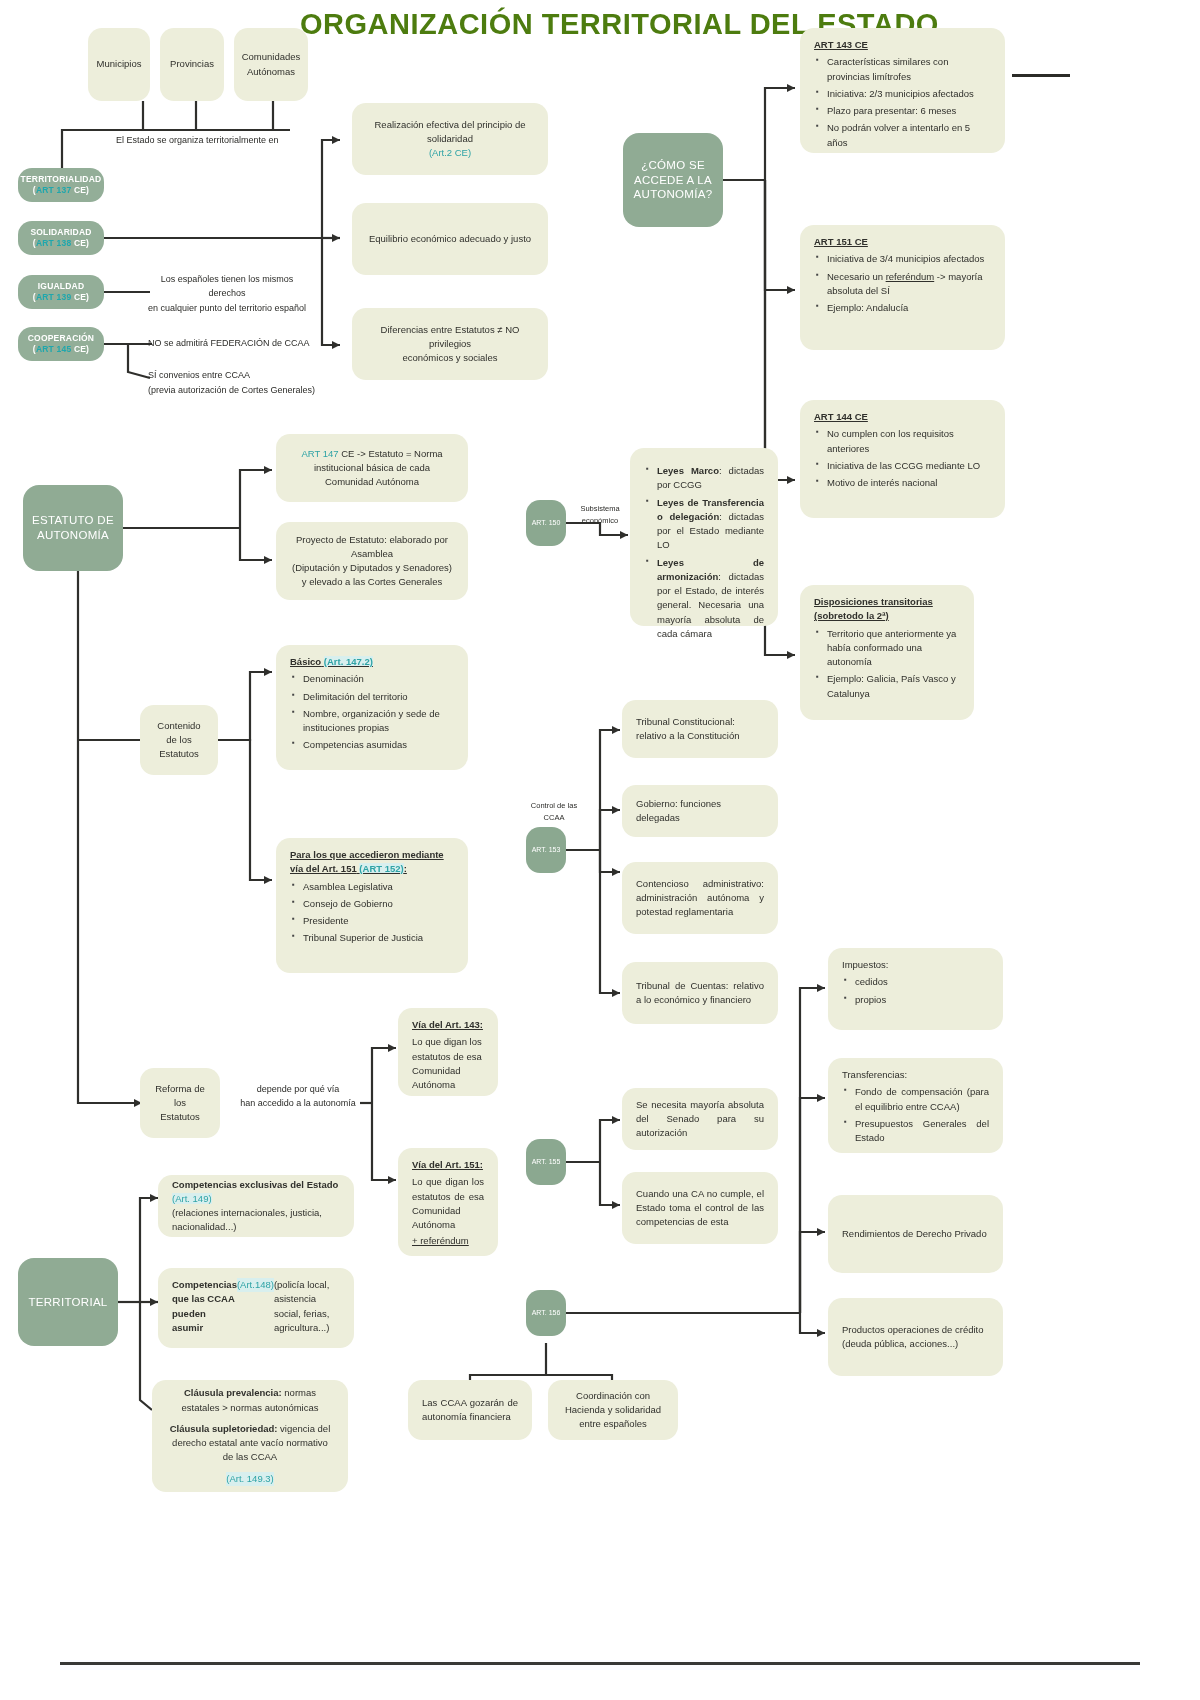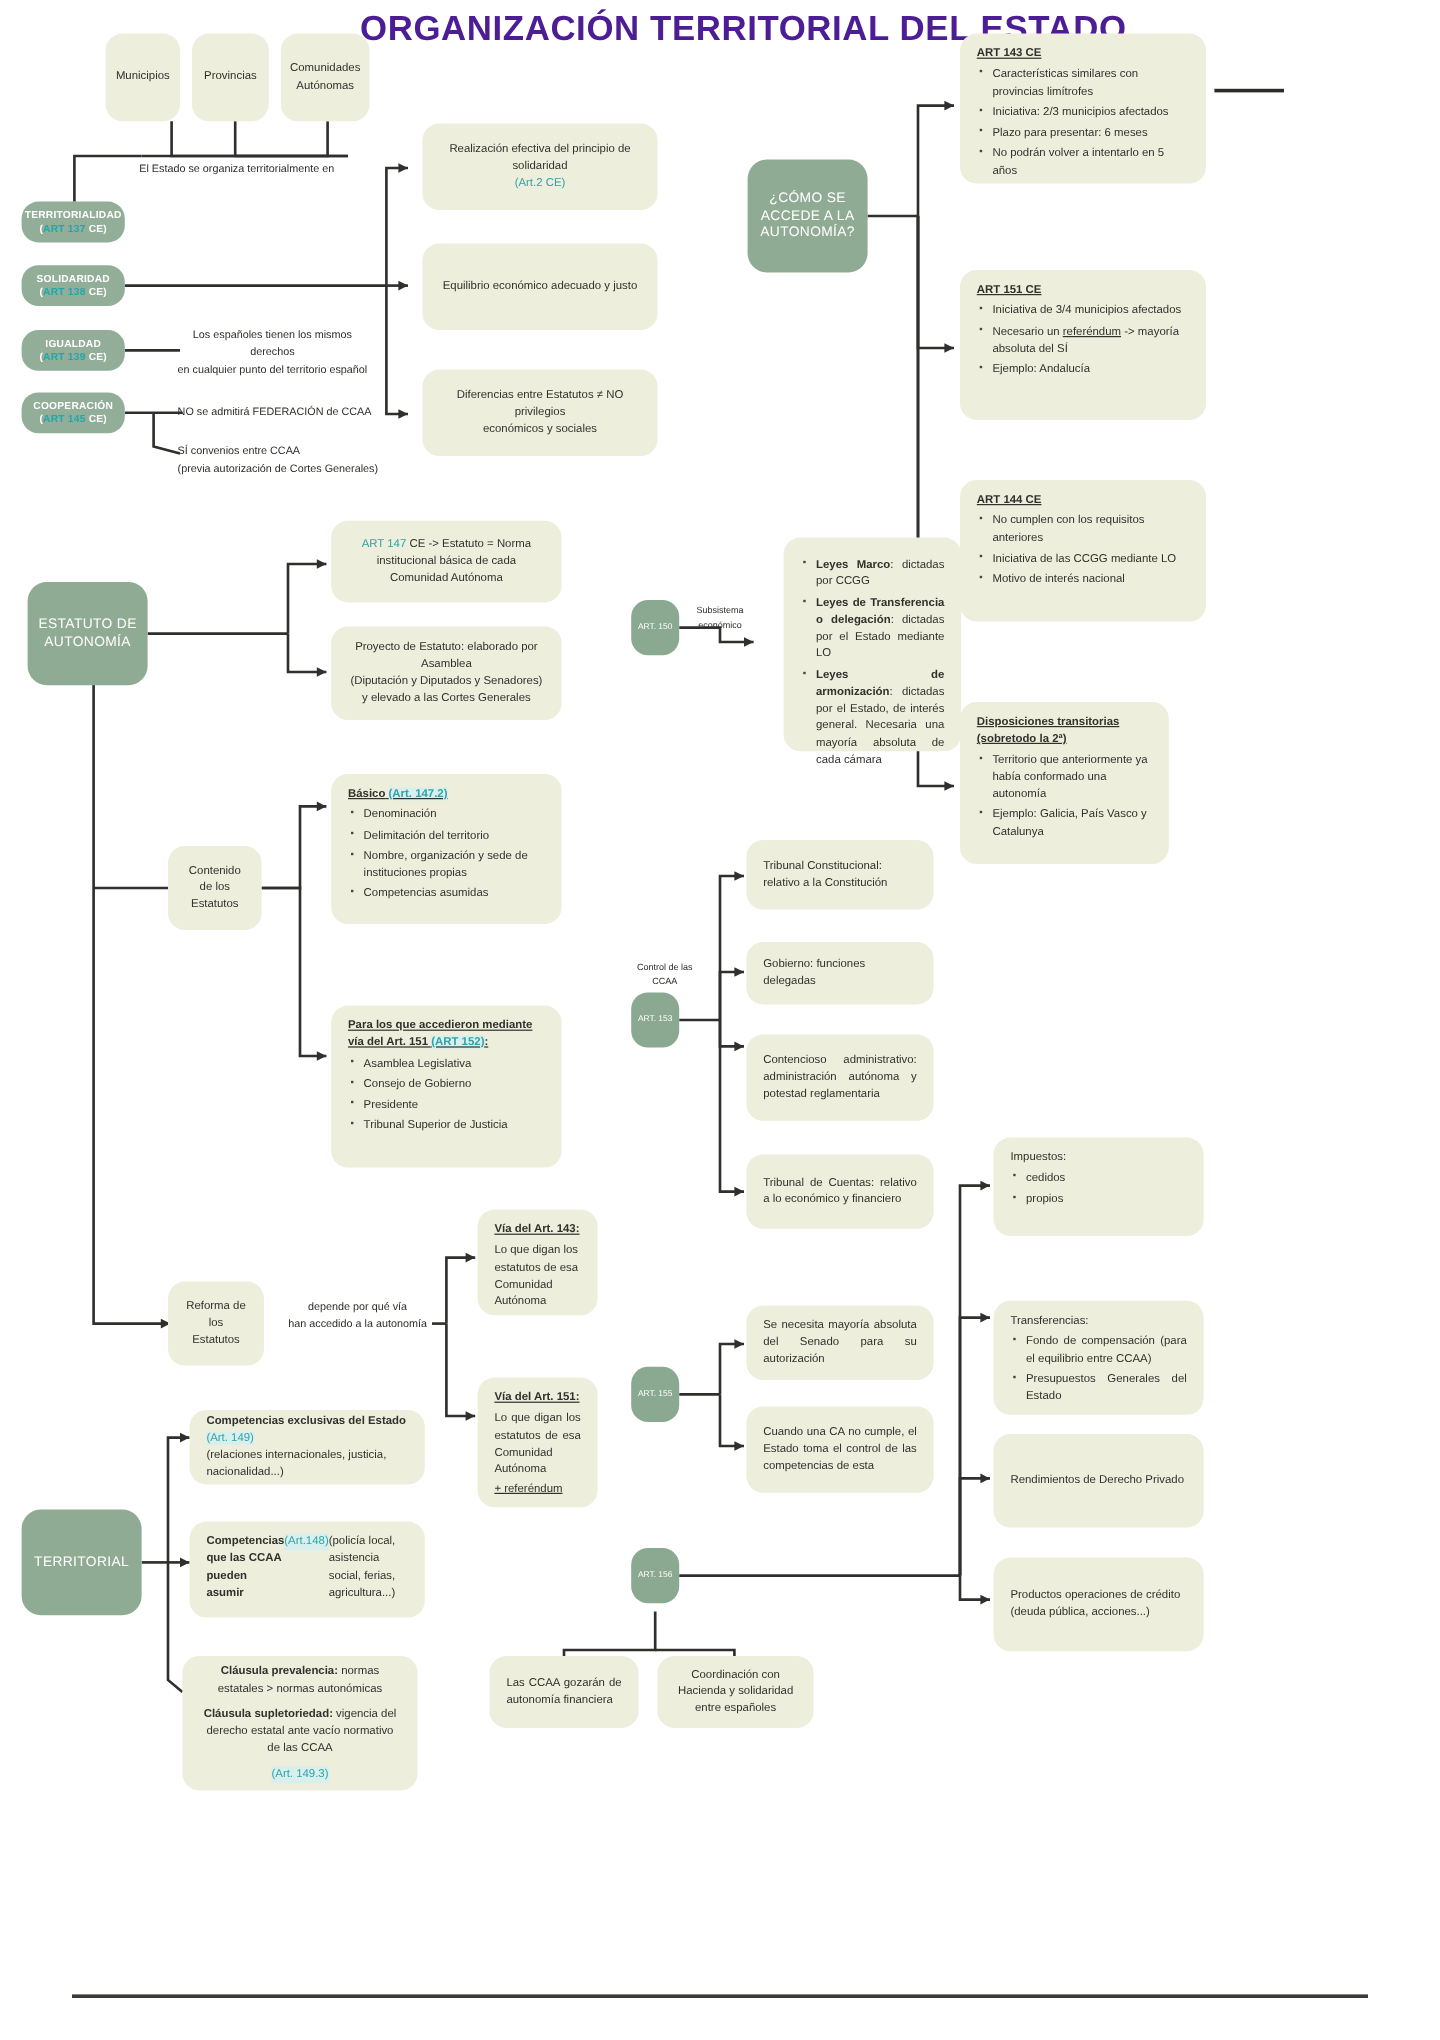--- a/index.html
+++ b/index.html
@@ -45,21 +45,21 @@
   }
   .pill.key .a{color:#1fa7ad;}
 
   
   .plain{position:absolute;font-size:9px;line-height:1.6;color:#2c2c29;}
   .plain.c{text-align:center;}
 
   #title{
     position:absolute;left:300px;top:8px;width:600px;
     text-align:center;font-size:29px;font-weight:bold;
-    letter-spacing:.5px;color:#4c1d95;white-space:nowrap;
+    letter-spacing:.5px;color:#4d7c0f;white-space:nowrap;
   }
   #footer-rule{position:absolute;left:60px;top:1662px;width:1080px;height:3px;background:#3a3a36;}
   #top-rule{position:absolute;left:1012px;top:74px;width:58px;height:3px;background:#2b2b28;}
 </style>
 </head>
 <body>
 
 <div id="canvas">
 
   <svg class="wires" viewBox="0 0 1200 1700">
@@ -327,21 +327,21 @@
     <span class="teal" style="align-self:center;">(Art. 149.3)</span>
   </div>
 
   <div class="node pill small" style="left:526px;top:500px;width:40px;height:46px;">
     <span>ART. 150</span>
   </div>
   <div class="plain c" style="left:572px;top:503px;width:56px;font-size:7.5px;">
     <div>Subsistema</div>
     <div>económico</div>
   </div>
-  <div class="node box j" style="left:630px;top:448px;width:148px;height:178px;margin-left:23px;">
+  <div class="node box j" style="left:630px;top:448px;width:148px;height:178px;">
     <ul style="margin-top:6px;">
       <li><span class="b">Leyes Marco</span><span>: dictadas por CCGG</span></li>
       <li><span class="b">Leyes de Transferencia o delegación</span><span>: dictadas por el Estado mediante LO</span></li>
       <li><span class="b">Leyes de armonización</span><span>: dictadas por el Estado, de interés general. Necesaria una mayoría absoluta de cada cámara</span></li>
     </ul>
   </div>
 
   <div class="node pill small" style="left:526px;top:827px;width:40px;height:46px;">
     <span>ART. 153</span>
   </div>
@@ -382,21 +382,21 @@
     <span>Coordinación con Hacienda y solidaridad entre españoles</span>
   </div>
 
   <div class="node box" style="left:828px;top:948px;width:175px;height:82px;">
     <span>Impuestos:</span>
     <ul>
       <li>cedidos</li>
       <li>propios</li>
     </ul>
   </div>
-  <div class="node box j" style="left:828px;top:1058px;width:175px;height:95px;margin-top:26px;">
+  <div class="node box j" style="left:828px;top:1058px;width:175px;height:95px;">
     <span>Transferencias:</span>
     <ul>
       <li>Fondo de compensación (para el equilibrio entre CCAA)</li>
       <li>Presupuestos Generales del Estado</li>
     </ul>
   </div>
   <div class="node box" style="left:828px;top:1195px;width:175px;height:78px;display:flex;align-items:center;">
     <span>Rendimientos de Derecho Privado</span>
   </div>
   <div class="node box" style="left:828px;top:1298px;width:175px;height:78px;display:flex;align-items:center;">

